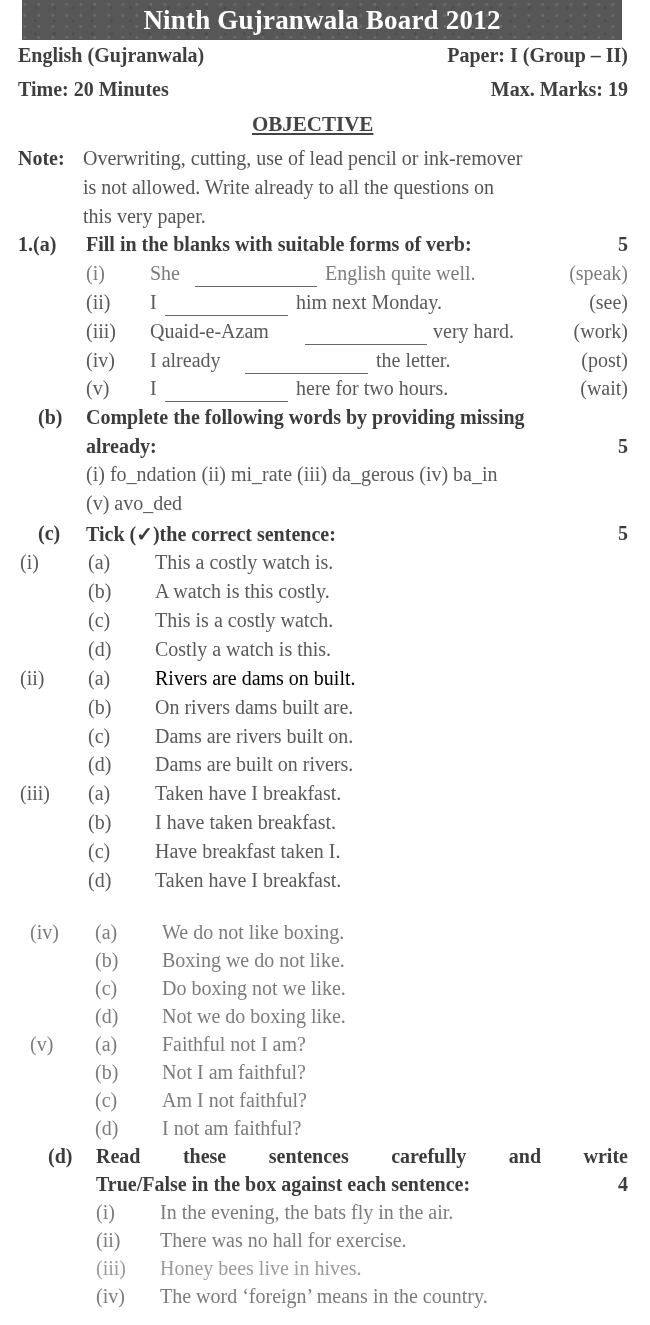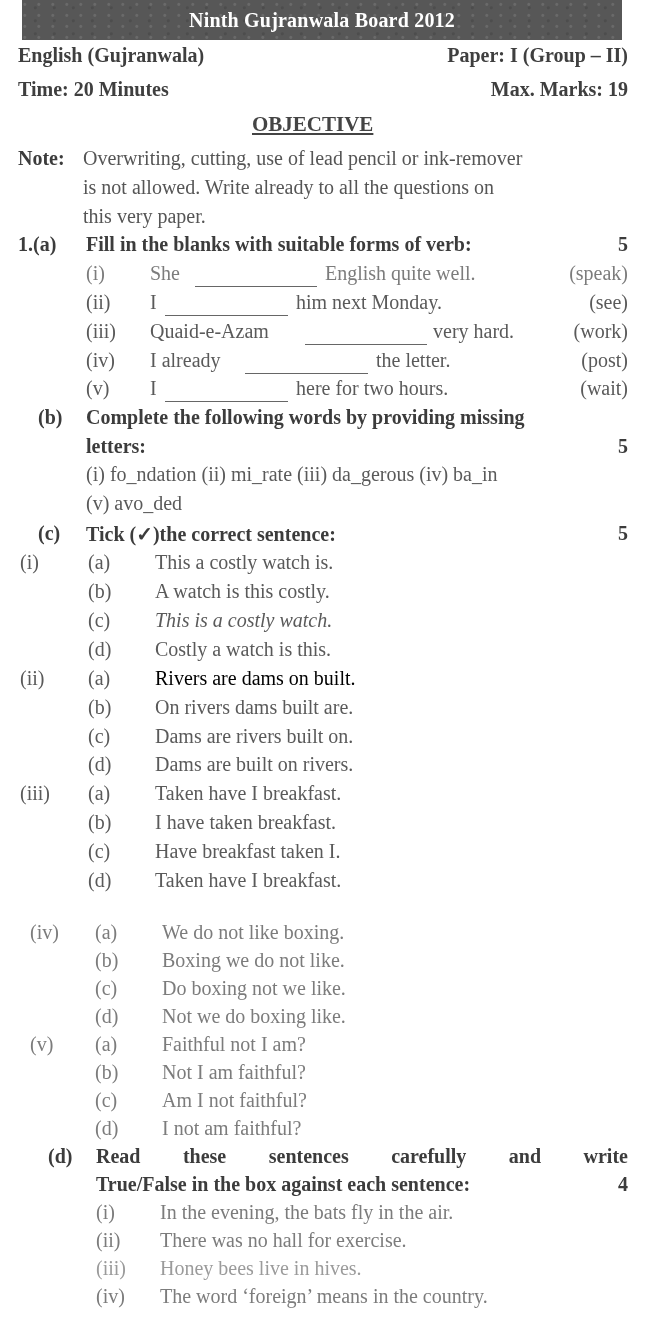--- a/index.html
+++ b/index.html
@@ -10,21 +10,21 @@
   }
   .banner {
     position: absolute; left: 22px; top: 0; width: 600px; height: 40px;
     background: #575757;
     background-image: radial-gradient(circle at 20% 40%, #6a6a6a 0 1px, transparent 2px),
                       radial-gradient(circle at 70% 60%, #4d4d4d 0 1px, transparent 2px);
     background-size: 14px 11px, 19px 13px;
     display: flex; align-items: center; justify-content: center;
   }
   .banner-title {
-    color: #ffffff; font-weight: bold; font-size: 20px; letter-spacing: 0.2px;
+    color: #ffffff; font-weight: bold; font-size: 27px; letter-spacing: 0.2px;
     font-family: "Liberation Serif", serif; line-height: 1;
   }
   .abs { position: absolute; white-space: nowrap; }
   .meta { font-size: 20px; font-weight: bold; color: #3f3f3f; }
   .objective { font-size: 21px; font-weight: bold; text-decoration: underline; color: #444; }
   .note { font-size: 20px; color: #555; }
   .q-head { font-size: 20px; font-weight: bold; color: #3c3c3c; }
   .item { font-size: 20px; color: #5a5a5a; }
   .faint { color: #7c7c7c; }
   .fainter { color: #9b9b9b; }
@@ -85,36 +85,36 @@
 <div>
   <span class="abs item" style="left:86px; top:377px;">(v)</span>
   <span class="abs item" style="left:150px; top:377px;">I</span>
   <span class="abs blank" style="left:165px; top:387px; width:123px;"></span>
   <span class="abs item" style="left:296px; top:377px;">here for two hours.</span>
   <span class="abs item" style="right:22px; top:377px;">(wait)</span>
 </div>
 
 <span class="abs q-head" style="left:38px; top:406px;">(b)</span>
 <span class="abs q-head" style="left:86px; top:406px;">Complete the following words by providing missing</span>
-<span class="abs q-head" style="left:86px; top:435px;">letters:</span>
+<span class="abs q-head" style="left:86px; top:435px;">already:</span>
 <span class="abs marks" style="right:22px; top:435px;">5</span>
 <span class="abs item" style="left:86px; top:463px;">(i) fo_ndation (ii) mi_rate (iii) da_gerous (iv) ba_in</span>
 <span class="abs item" style="left:86px; top:492px;">(v) avo_ded</span>
 
 <span class="abs q-head" style="left:38px; top:522px;">(c)</span>
 <span class="abs q-head" style="left:86px; top:522px;">Tick (✓)the correct sentence:</span>
 <span class="abs marks" style="right:22px; top:522px;">5</span>
 
 <span class="abs item" style="left:20px; top:551px;">(i)</span>
 <span class="abs item" style="left:88px; top:551px;">(a)</span>
 <span class="abs item" style="left:155px; top:551px;">This a costly watch is.</span>
 <span class="abs item" style="left:88px; top:580px;">(b)</span>
 <span class="abs item" style="left:155px; top:580px;">A watch is this costly.</span>
 <span class="abs item" style="left:88px; top:609px;">(c)</span>
-<span class="abs item" style="left:155px; top:609px;font-style:italic;">This is a costly watch.</span>
+<span class="abs item" style="left:155px; top:609px;">This is a costly watch.</span>
 <span class="abs item" style="left:88px; top:638px;">(d)</span>
 <span class="abs item" style="left:155px; top:638px;">Costly a watch is this.</span>
 
 <span class="abs item" style="left:20px; top:667px;">(ii)</span>
 <span class="abs item" style="left:88px; top:667px;">(a)</span>
 <span class="abs item red" style="left:155px; top:667px;">Rivers are dams on built.</span>
 <span class="abs item" style="left:88px; top:696px;">(b)</span>
 <span class="abs item" style="left:155px; top:696px;">On rivers dams built are.</span>
 <span class="abs item" style="left:88px; top:725px;">(c)</span>
 <span class="abs item" style="left:155px; top:725px;">Dams are rivers built on.</span>

